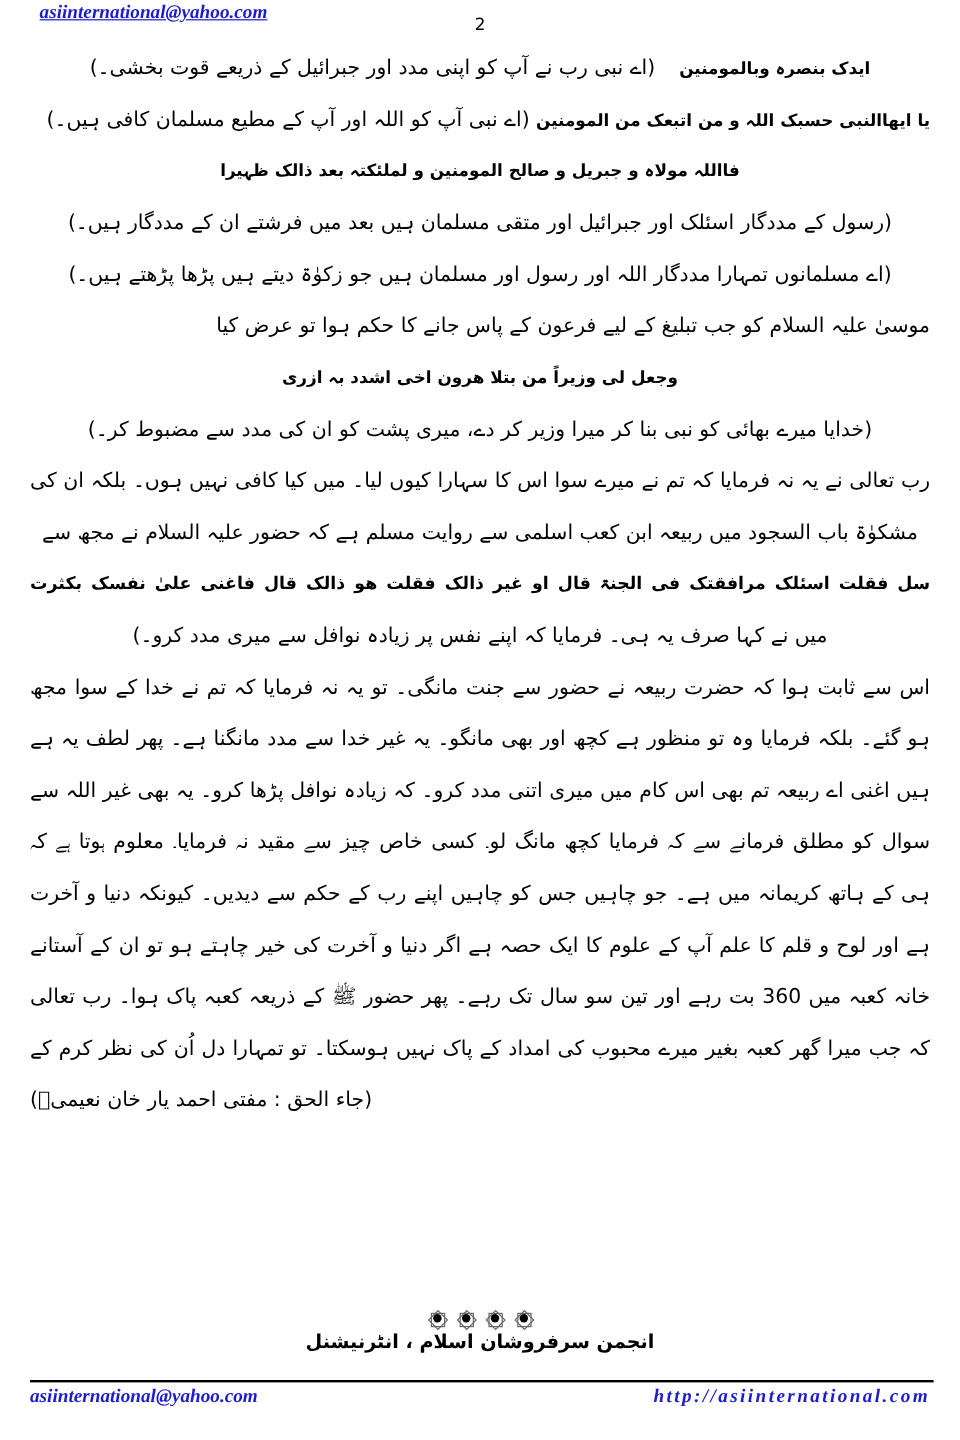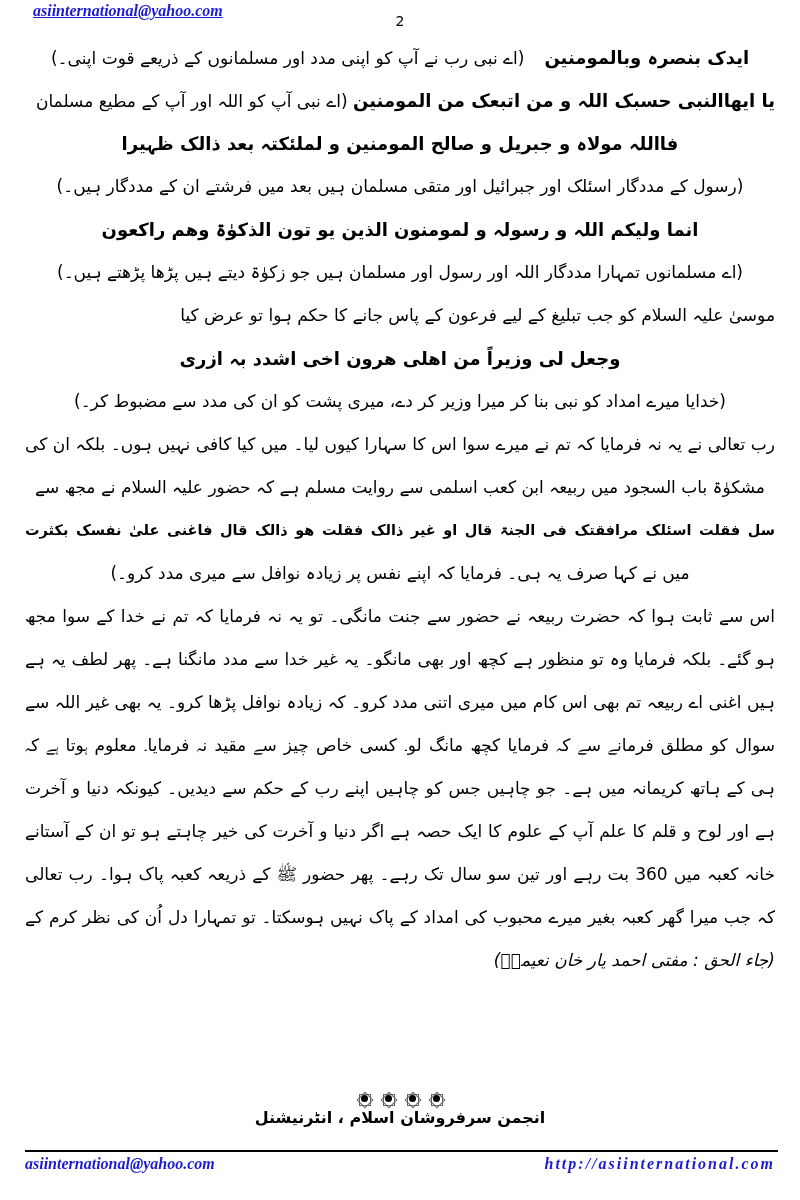--- a/index.html
+++ b/index.html
@@ -8,25 +8,25 @@
 
   
   .top-email{position:absolute;top:2px;left:33px;font-family:"Liberation Serif",serif;
              font-style:italic;font-weight:bold;font-size:16px;color:#1b1bd0;
              text-decoration:underline;cursor:pointer;}
   .pagenum{position:absolute;top:13px;left:0;right:0;text-align:center;font-size:14px;}
 
   
   .bodytxt{position:absolute;top:36px;left:25px;right:25px;}
   .l{direction:rtl;height:43px;line-height:43px;font-size:17px;text-align:right;overflow:hidden;}
-  .ab{font-weight:bold;font-size:18px;}          
+  .ab{font-weight:bold;font-size:14px;}          
   .sm{font-size:14.5px;line-height:43px;}        
   .c{text-align:center;}
   .j{text-align:justify;text-align-last:justify;}
-  .lft{text-align:right;font-style:italic;}
+  .lft{text-align:left;}
   .g{margin-left:20px;}
 
   
   .stars{position:absolute;top:1088px;left:0;right:0;text-align:center;height:20px;}
   .star{position:relative;display:inline-block;width:16px;height:16px;margin:0 4px;vertical-align:middle;}
   .star::before,.star::after{content:"";position:absolute;left:3px;top:3px;width:10px;height:10px;
                              border:1px solid #666;}
   .star::after{transform:rotate(45deg);}
   .star i{position:absolute;left:4.5px;top:4.5px;width:7px;height:7px;border-radius:50%;background:#000;}
 
@@ -42,29 +42,28 @@
 </style>
 </head>
 <body>
 
 <div class="page">
 
   <a class="top-email">asiinternational@yahoo.com</a>
   <div class="pagenum">2</div>
 
   <div class="bodytxt">
-    <div class="l c" dir="rtl"><span class="ab g">ایدک بنصرہ وبالمومنین</span><span>(اے نبی رب نے آپ کو اپنی مدد اور مسلمانوں کے ذریعے قوت اپنی۔)</span></div>
+    <div class="l c" dir="rtl"><span class="ab g">ایدک بنصرہ وبالمومنین</span><span>(اے نبی رب نے آپ کو اپنی مدد اور جبرائیل کے ذریعے قوت بخشی۔)</span></div>
     <div class="l r" dir="rtl"><span class="ab">یا ایھاالنبی حسبک اللہ و من اتبعک من المومنین</span> <span>(اے نبی آپ کو اللہ اور آپ کے مطیع مسلمان کافی ہیں۔)</span></div>
     <div class="l c ab" dir="rtl">فااللہ مولاہ و جبریل و صالح المومنین و لملئکتہ بعد ذالک ظہیرا</div>
     <div class="l c" dir="rtl">(رسول کے مددگار اسئلک اور جبرائیل اور متقی مسلمان ہیں بعد میں فرشتے ان کے مددگار ہیں۔)</div>
-    <div class="l c ab" dir="rtl">انما ولیکم اللہ و رسولہ و لمومنون الذین یو تون الذکوٰۃ وھم راکعون</div>
     <div class="l c" dir="rtl">(اے مسلمانوں تمہارا مددگار اللہ اور رسول اور مسلمان ہیں جو زکوٰۃ دیتے ہیں پڑھا پڑھتے ہیں۔)</div>
     <div class="l" dir="rtl">موسیٰ علیہ السلام کو جب تبلیغ کے لیے فرعون کے پاس جانے کا حکم ہوا تو عرض کیا</div>
-    <div class="l c ab" dir="rtl">وجعل لی وزیراً من اھلی ھرون اخی اشدد بہ ازری</div>
-    <div class="l c" dir="rtl">(خدایا میرے امداد کو نبی بنا کر میرا وزیر کر دے، میری پشت کو ان کی مدد سے مضبوط کر۔)</div>
+    <div class="l c ab" dir="rtl">وجعل لی وزیراً من بتلا ھرون اخی اشدد بہ ازری</div>
+    <div class="l c" dir="rtl">(خدایا میرے بھائی کو نبی بنا کر میرا وزیر کر دے، میری پشت کو ان کی مدد سے مضبوط کر۔)</div>
     <div class="l j" dir="rtl">رب تعالی نے یہ نہ فرمایا کہ تم نے میرے سوا اس کا سہارا کیوں لیا۔ میں کیا کافی نہیں ہوں۔ بلکہ ان کی درخواست منظور فرمائی۔</div>
     <div class="l c" dir="rtl">مشکوٰۃ باب السجود میں ربیعہ ابن کعب اسلمی سے روایت مسلم ہے کہ حضور علیہ السلام نے مجھ سے فرمایا</div>
     <div class="l j ab sm" dir="rtl">سل فقلت اسئلک مرافقتک فی الجنۃ قال او غیر ذالک فقلت ھو ذالک قال فاغنی علیٰ نفسک بکثرت السجود</div>
     <div class="l c" dir="rtl">میں نے کہا صرف یہ ہی۔ فرمایا کہ اپنے نفس پر زیادہ نوافل سے میری مدد کرو۔)</div>
     <div class="l j" dir="rtl">اس سے ثابت ہوا کہ حضرت ربیعہ نے حضور سے جنت مانگی۔ تو یہ نہ فرمایا کہ تم نے خدا کے سوا مجھ سے جنت مانگی تم مشرک</div>
     <div class="l j" dir="rtl">ہو گئے۔ بلکہ فرمایا وہ تو منظور ہے کچھ اور بھی مانگو۔ یہ غیر خدا سے مدد مانگنا ہے۔ پھر لطف یہ ہے کہ حضور علیہ الصلوٰۃ بھی فرماتے</div>
     <div class="l j" dir="rtl">ہیں اغنی اے ربیعہ تم بھی اس کام میں میری اتنی مدد کرو۔ کہ زیادہ نوافل پڑھا کرو۔ یہ بھی غیر اللہ سے مدد طلب ہے۔</div>
     <div class="l j" dir="rtl">سوال کو مطلق فرمانے سے کہ فرمایا کچھ مانگ لو۔ کسی خاص چیز سے مقید نہ فرمایا۔ معلوم ہوتا ہے کہ سارا معاملہ حضور ﷺ</div>
     <div class="l j" dir="rtl">ہی کے ہاتھ کریمانہ میں ہے۔ جو چاہیں جس کو چاہیں اپنے رب کے حکم سے دیدیں۔ کیونکہ دنیا و آخرت آپ ہی کی سخاوت سے</div>
     <div class="l j" dir="rtl">ہے اور لوح و قلم کا علم آپ کے علوم کا ایک حصہ ہے اگر دنیا و آخرت کی خیر چاہتے ہو تو ان کے آستانے پر آؤ اور جو چاہو مانگ لو۔</div>

